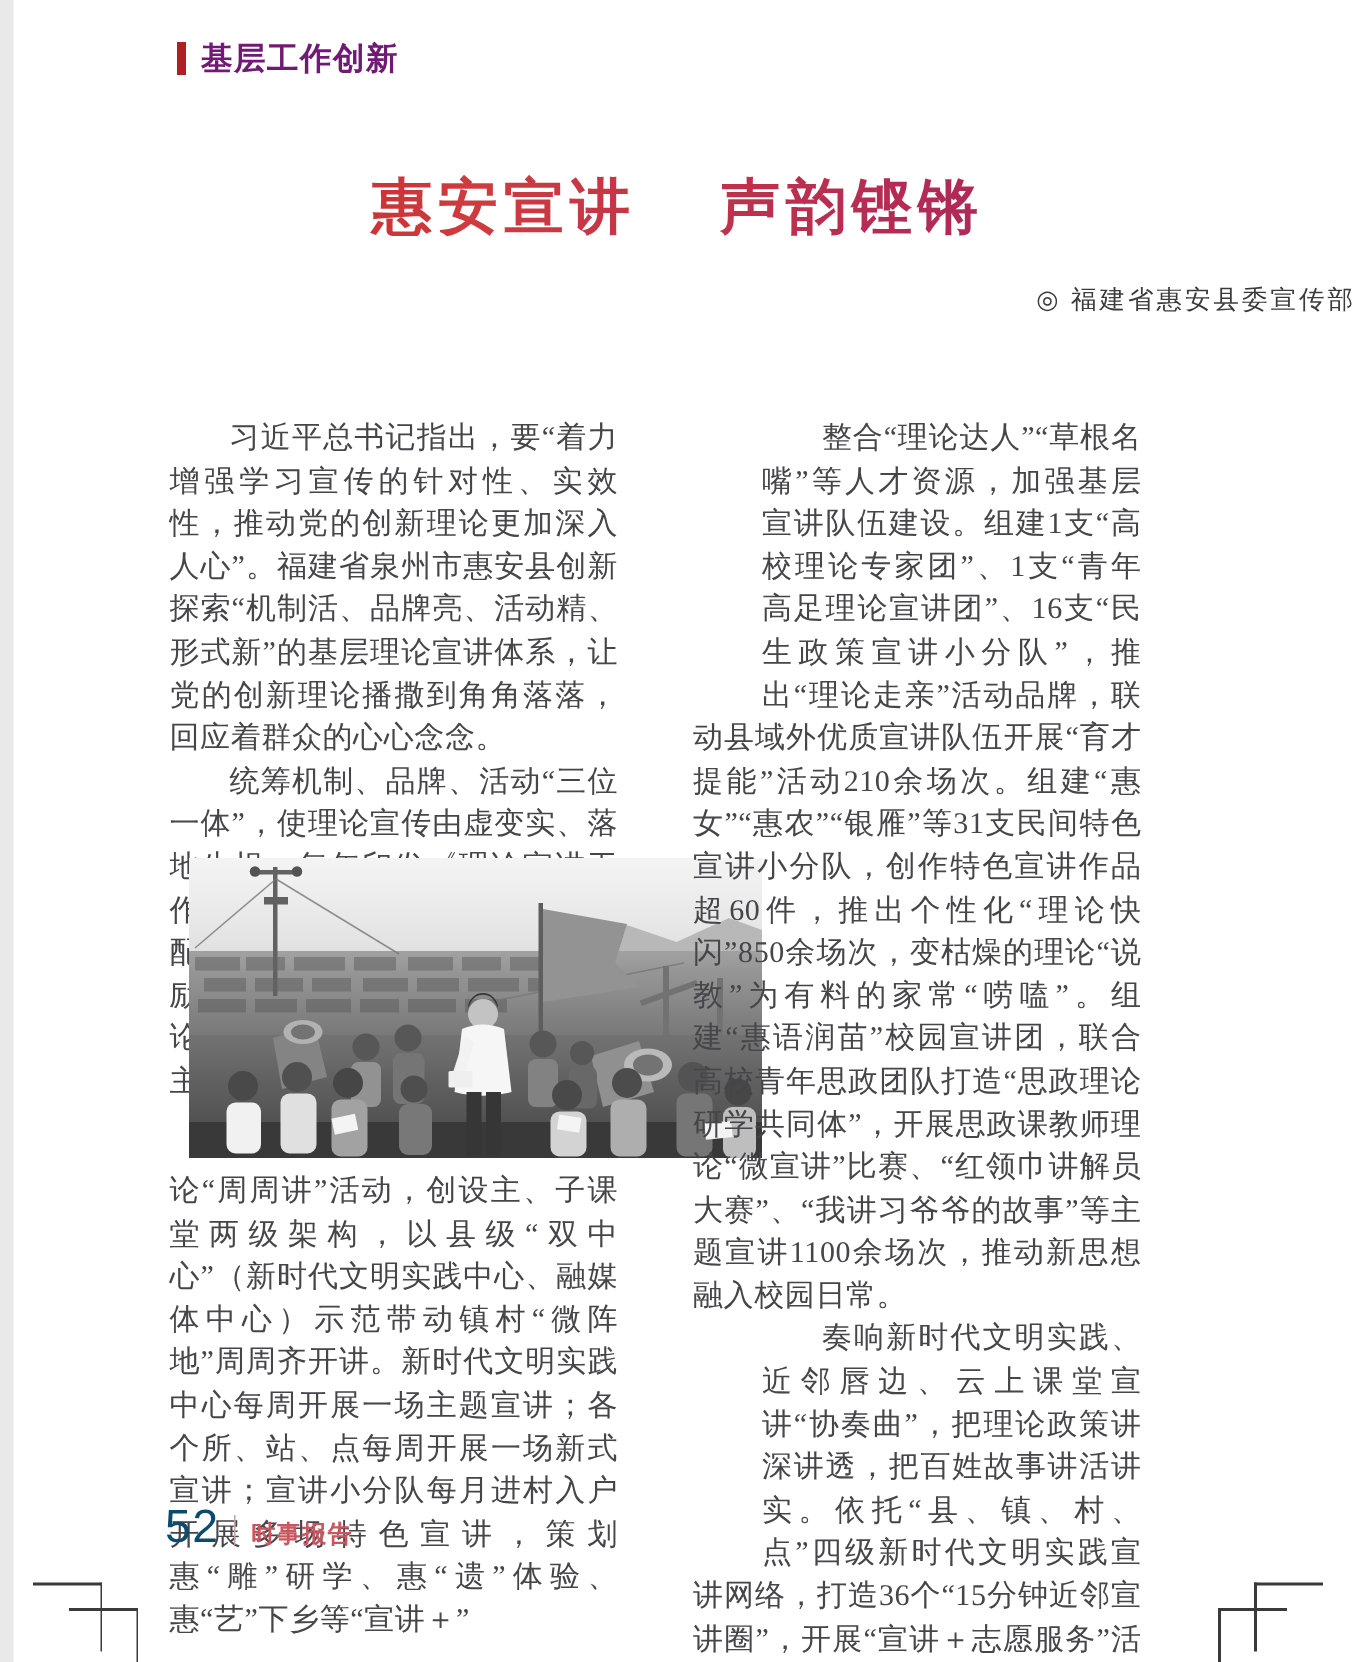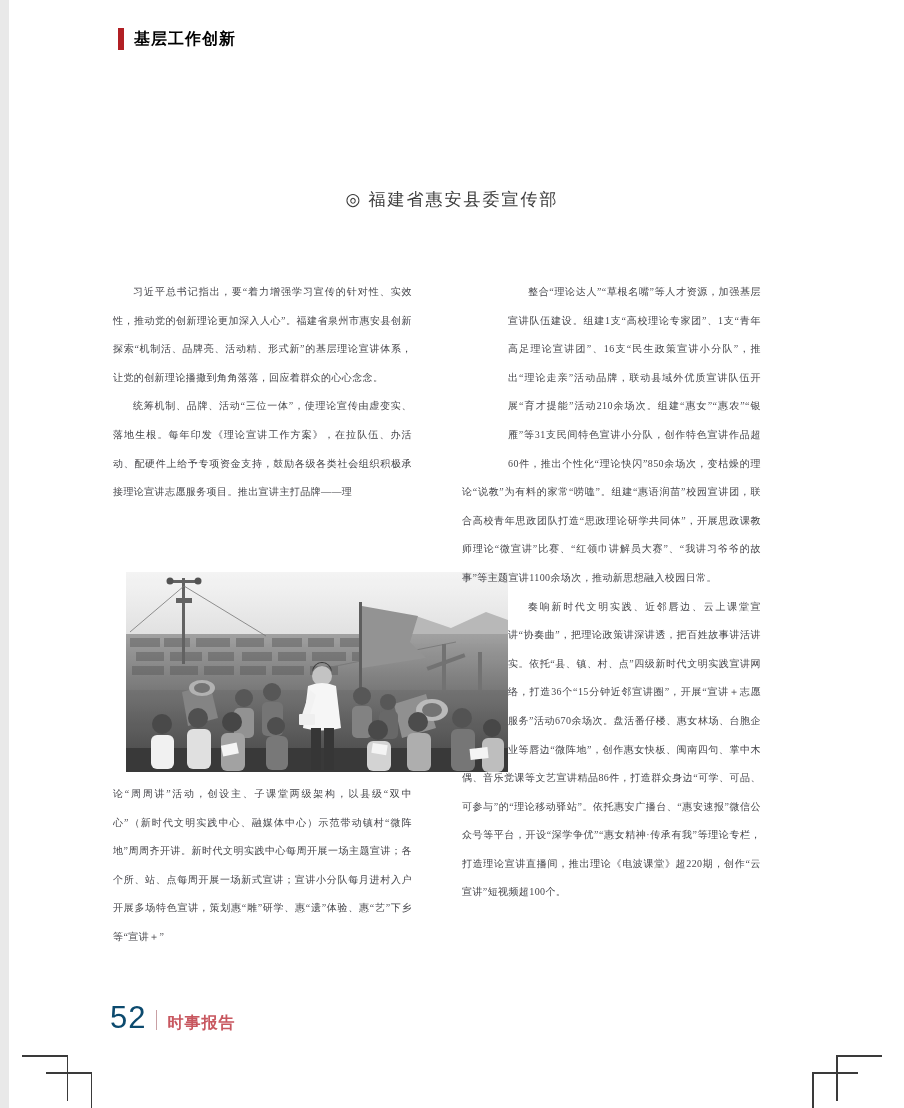--- a/index.html
+++ b/index.html
@@ -34,24 +34,24 @@
   }
   .kicker-bar {
     width: 6px;
     height: 22px;
     background: #b11f24;
     margin-right: 10px;
     flex: none;
   }
   .kicker-text {
     font-family: Liberation Sans, sans-serif;
-    font-size: 16px;
+    font-size: 21px;
     font-weight: bold;
     letter-spacing: 1px;
-    color: #000000;
+    color: #701a75;
     white-space: nowrap;
   }
 
   
   .title {
     position: absolute;
     left: 0;
     top: 110px;
     width: 904px;
     text-align: center;
@@ -65,34 +65,34 @@
     background-clip: text;
     -webkit-text-fill-color: transparent;
     white-space: pre;
   }
 
   .byline {
     position: absolute;
     left: 0;
     top: 188px;
     width: 904px;
-    text-align: center;
+    text-align: right;
     font-family: "Liberation Serif", "DejaVu Serif", serif;
     font-size: 17px;
     letter-spacing: 2px;
     color: #3b3b3b;
     white-space: pre;
   }
 
   
   .col {
     position: absolute;
     top: 278px;
     width: 299px;
-    font-size: 10px;
+    font-size: 20px;
     line-height: 28.6px;
     color: #45454a;
     text-align: justify;
     text-justify: inter-ideograph;
     letter-spacing: 0.4px;
   }
   .col-left  { left: 113px; }
   .col-right { left: 462px; }
 
   .col p {
@@ -214,20 +214,21 @@
 
 <div class="page">
 
   <div class="edge-left"></div>
 
   <div class="kicker">
     <div class="kicker-bar"></div>
     <div class="kicker-text">基层工作创新</div>
   </div>
 
+  <div class="title">惠安宣讲    声韵铿锵</div>
   <div class="byline">◎ 福建省惠安县委宣传部</div>
 
   <div class="col col-left">
     <p>习近平总书记指出，要“着力增强学习宣传的针对性、实效性，推动党的创新理论更加深入人心”。福建省泉州市惠安县创新探索“机制活、品牌亮、活动精、形式新”的基层理论宣讲体系，让党的创新理论播撒到角角落落，回应着群众的心心念念。</p>
     <p>统筹机制、品牌、活动“三位一体”，使理论宣传由虚变实、落地生根。每年印发《理论宣讲工作方案》，在拉队伍、办活动、配硬件上给予专项资金支持，鼓励各级各类社会组织积极承接理论宣讲志愿服务项目。推出宣讲主打品牌——理</p>
   </div>
 
   <div class="photo-wrap">
     <div class="photo">
       <svg width="382" height="200" viewBox="0 0 382 200" xmlns="http://www.w3.org/2000/svg">

